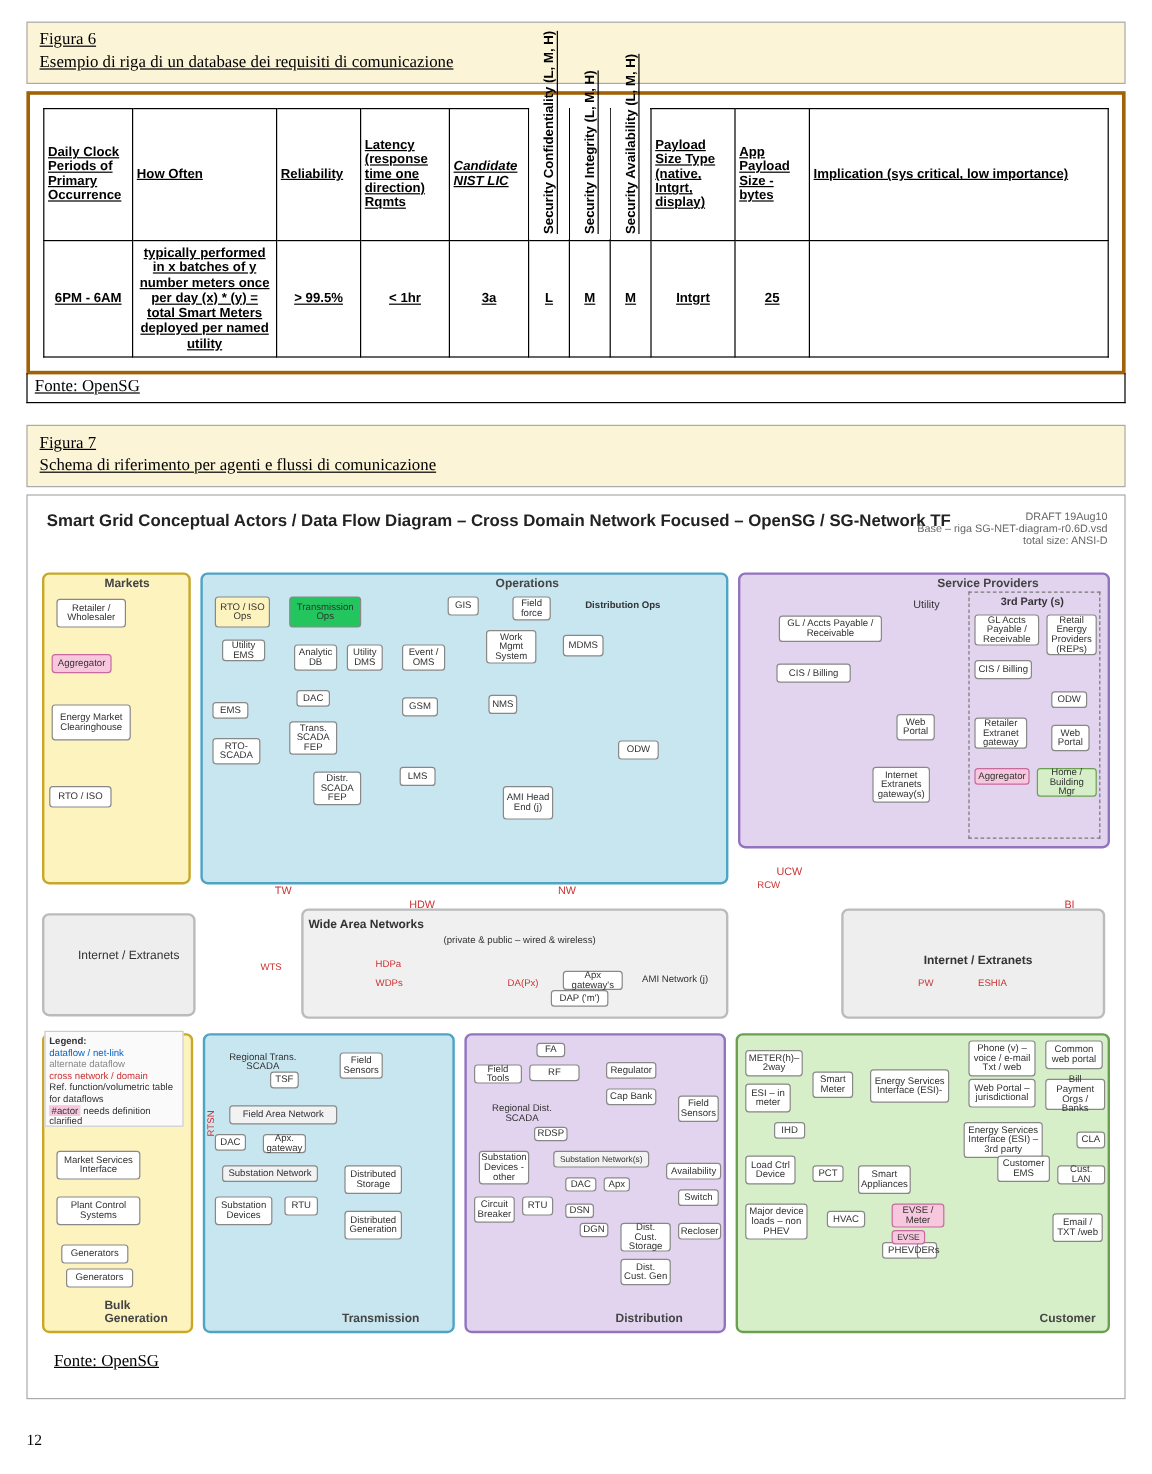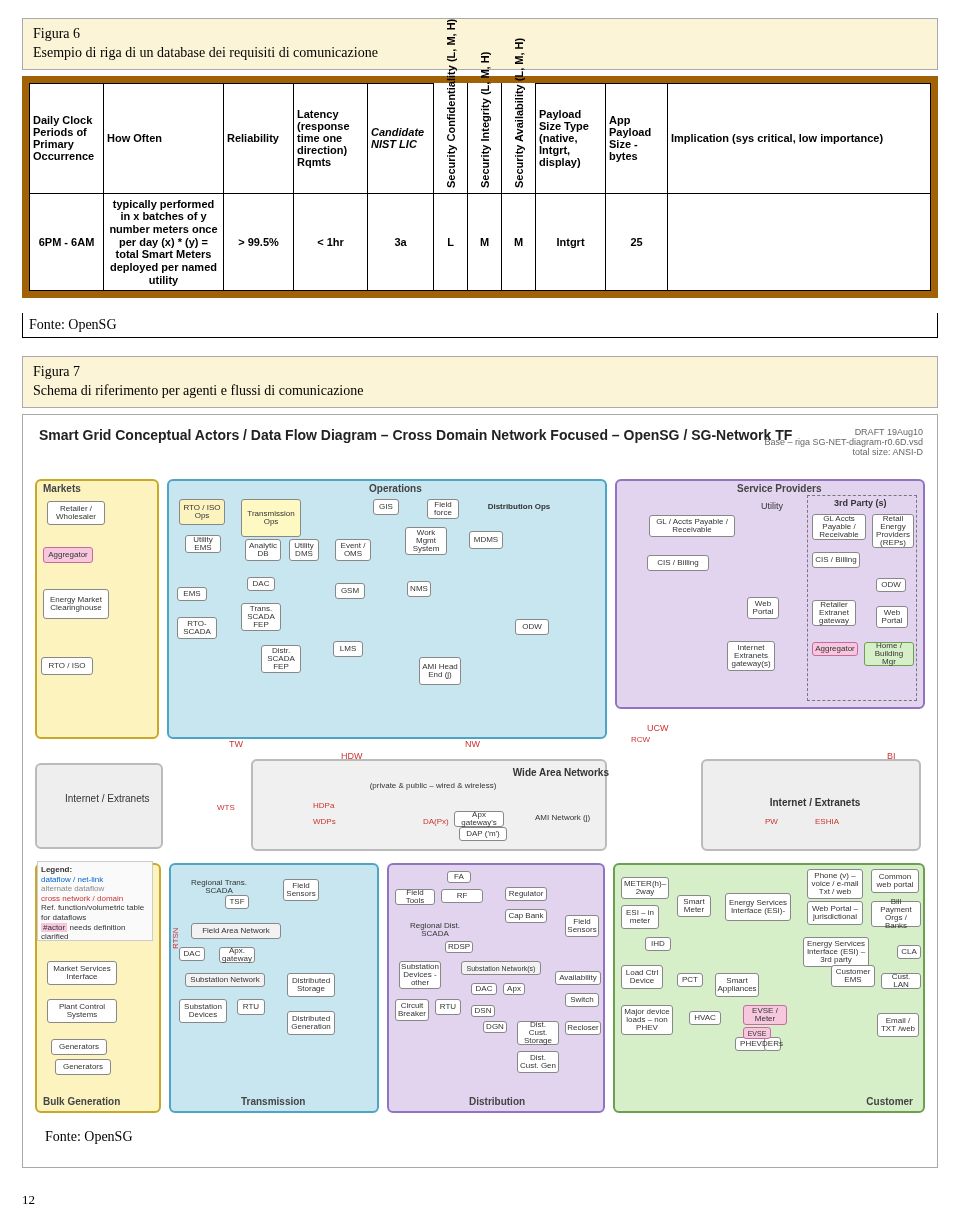--- a/index.html
+++ b/index.html
@@ -13,23 +13,23 @@
   }
   .figure-box {
     background: #fcf4d6;
     border: 1px solid #aaa;
     padding: 6px 10px;
     margin-bottom: 6px;
     font-size: 14px;
     line-height: 1.35;
   }
   .table-wrap {
-    border: 7px solid #a16207;
-    padding: 0;
-    margin-bottom: 16px;
+    border: 3px solid #a16207;
+    padding: 11px;
+    margin-bottom: 0;
   }
   table.req {
     border-collapse: collapse;
     width: 100%;
     font-family: Arial, Helvetica, sans-serif;
     font-size: 11px;
   }
   table.req th {
     border: 1px solid #000;
     padding: 4px 3px;
@@ -93,21 +93,21 @@
     font-size: 14px; font-weight: bold; color: #222;
   }
   .dnote {
     position: absolute; top: 4px; right: 8px; font-size: 9px; color: #666; text-align: right;
   }
   .zone {
     position: absolute;
     border-radius: 6px;
     padding: 4px;
   }
-  .zone-title { position: absolute; top: 2px; font-size: 10px; font-weight: bold; color: #444; }
+  .zone-title { position: absolute; top: 2px; font-size: 10px; font-weight: bold; color: #444; margin-left: 44px; }
   .z-markets { left: 4px; top: 56px; width: 124px; height: 260px; background: #fdf3bf; border: 2px solid #c8a828; }
   .z-markets .zone-title { left: 6px; }
   .z-ops { left: 136px; top: 56px; width: 440px; height: 260px; background: #c8e6f0; border: 2px solid #4da4c4; }
   .z-ops .zone-title { left: 200px; }
   .z-service { left: 584px; top: 56px; width: 310px; height: 230px; background: #e2d4ef; border: 2px solid #9273c0; }
   .z-service .zone-title { left: 120px; }
   .z-internet1 { left: 4px; top: 340px; width: 128px; height: 86px; background: #eee; border: 2px solid #bbb; }
   .z-wan { left: 220px; top: 336px; width: 356px; height: 92px; background: #f0f0f0; border: 2px solid #bbb; }
   .z-internet2 { left: 670px; top: 336px; width: 220px; height: 92px; background: #eee; border: 2px solid #bbb; }
   .z-bulk { left: 4px; top: 440px; width: 126px; height: 250px; background: #fdf3bf; border: 2px solid #c8a828; }
@@ -125,21 +125,21 @@
     border: 1px solid #888;
     font-size: 8px;
     text-align: center;
     padding: 2px;
     line-height: 1;
     border-radius: 3px;
     display: flex; align-items: center; justify-content: center;
   }
   .node.pink { background: #f6c7dd; border-color: #c76aa0; }
   .node.green { background: #d7efc8; border-color: #6aa050; }
-  .page-wrap { position: relative; min-height: 1190px; }
+  .page-wrap { position: relative; min-height: 1190px; text-decoration: underline; }
 </style>
 </head>
 <body>
 <div class="page-wrap">
 
 <div class="figure-box">
   <div>Figura 6</div>
   <div>Esempio di riga di un database dei requisiti di comunicazione</div>
 </div>
 
@@ -202,21 +202,21 @@
     <div class="node" style="top:108px;left:6px;width:66px;height:30px">Energy Market Clearinghouse</div>
     <div class="node" style="top:176px;left:4px;width:52px;height:18px">RTO / ISO</div>
   </div>
 
   <div class="zone z-ops">
     <div class="zone-title">Operations</div>
     <div class="node" style="top:18px;left:10px;width:46px;height:26px;background:#fdf3bf">RTO / ISO Ops</div>
     <div class="node" style="top:54px;left:16px;width:36px;height:18px">Utility EMS</div>
     <div class="node" style="top:106px;left:8px;width:30px;height:14px">EMS</div>
     <div class="node" style="top:136px;left:8px;width:40px;height:22px">RTO-SCADA</div>
-    <div class="node" style="top:18px;left:72px;width:60px;height:38px;background:#fef9c3">Transmission Ops</div>
+    <div class="node" style="top:18px;left:72px;width:60px;height:26px;background:#22c55e">Transmission Ops</div>
     <div class="node" style="top:58px;left:76px;width:36px;height:22px">Analytic DB</div>
     <div class="node" style="top:58px;left:120px;width:30px;height:22px">Utility DMS</div>
     <div class="node" style="top:96px;left:78px;width:28px;height:14px">DAC</div>
     <div class="node" style="top:122px;left:72px;width:40px;height:28px">Trans. SCADA FEP</div>
     <div class="node" style="top:164px;left:92px;width:40px;height:28px">Distr. SCADA FEP</div>
     <div class="node" style="top:18px;left:204px;width:26px;height:16px">GIS</div>
     <div class="node" style="top:18px;left:258px;width:32px;height:20px">Field force</div>
     <div class="node" style="top:58px;left:166px;width:36px;height:22px">Event / OMS</div>
     <div class="node" style="top:102px;left:166px;width:30px;height:16px">GSM</div>
     <div class="node" style="top:160px;left:164px;width:30px;height:16px">LMS</div>
@@ -247,26 +247,26 @@
       <div class="node" style="top:110px;left:68px;width:32px;height:22px">Web Portal</div>
       <div class="node pink" style="top:146px;left:4px;width:46px;height:14px">Aggregator</div>
       <div class="node green" style="top:146px;left:56px;width:50px;height:24px">Home / Building Mgr</div>
     </div>
   </div>
 
   <div class="zone z-internet1">
     <div style="position:absolute;top:28px;left:28px;font-size:10px;text-align:center">Internet / Extranets</div>
   </div>
   <div class="zone z-wan">
-    <div style="position:absolute;top:6px;width:100%;text-align:right;font-weight:bold;font-size:10px">Wide Area Networks</div>
+    <div style="position:absolute;top:6px;width:100%;text-align:left;font-weight:bold;font-size:10px">Wide Area Networks</div>
     <div style="position:absolute;top:20px;width:100%;text-align:center;font-size:8px">(private &amp; public – wired &amp; wireless)</div>
     <div style="position:absolute;top:40px;left:60px;font-size:8px;color:#c33">HDPa</div>
     <div style="position:absolute;top:56px;left:60px;font-size:8px;color:#c33">WDPs</div>
     <div style="position:absolute;top:56px;left:170px;font-size:8px;color:#c33">DA(Px)</div>
-    <div class="node" style="top:50px;left:201px;width:50px;height:16px">Apx gateway's</div>
+    <div class="node" style="top:50px;left:216px;width:50px;height:16px">Apx gateway's</div>
     <div class="node" style="top:66px;left:206px;width:48px;height:14px">DAP ('m')</div>
     <div style="position:absolute;top:52px;left:282px;font-size:8px">AMI Network (j)</div>
   </div>
   <div class="zone z-internet2">
     <div style="position:absolute;top:36px;width:100%;text-align:center;font-size:10px;font-weight:bold">Internet / Extranets</div>
     <div style="position:absolute;top:56px;left:62px;font-size:8px;color:#c33">PW</div>
     <div style="position:absolute;top:56px;left:112px;font-size:8px;color:#c33">ESHIA</div>
   </div>
 
   <div style="position:absolute;left:310px;top:328px;font-size:9px;color:#c33">HDW</div>

